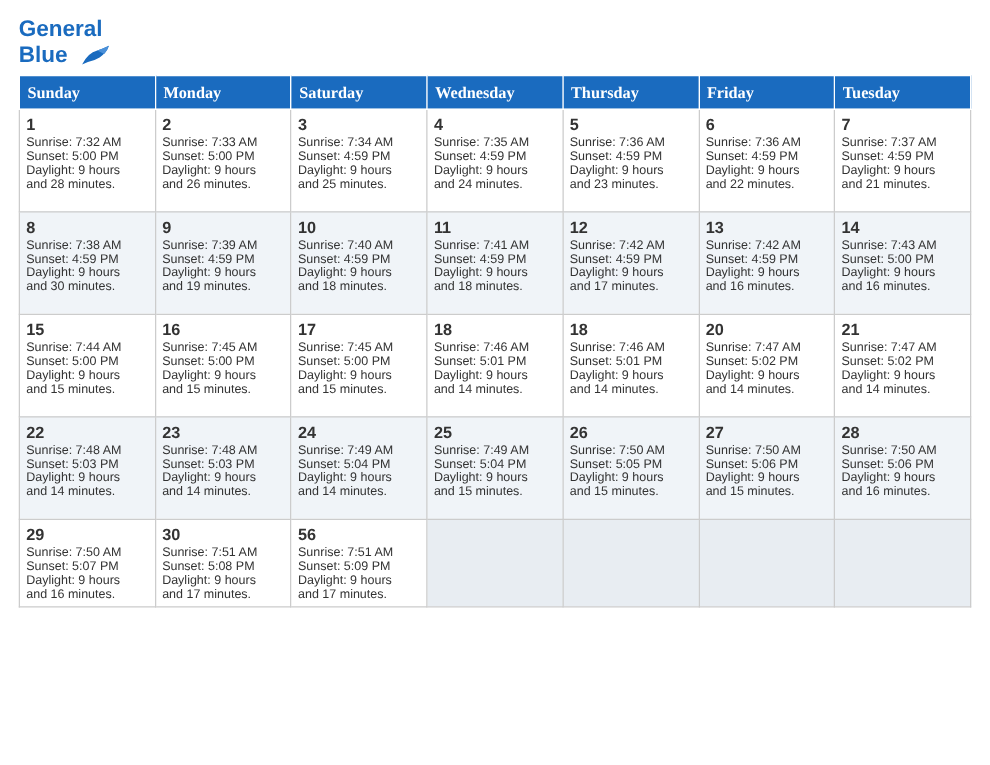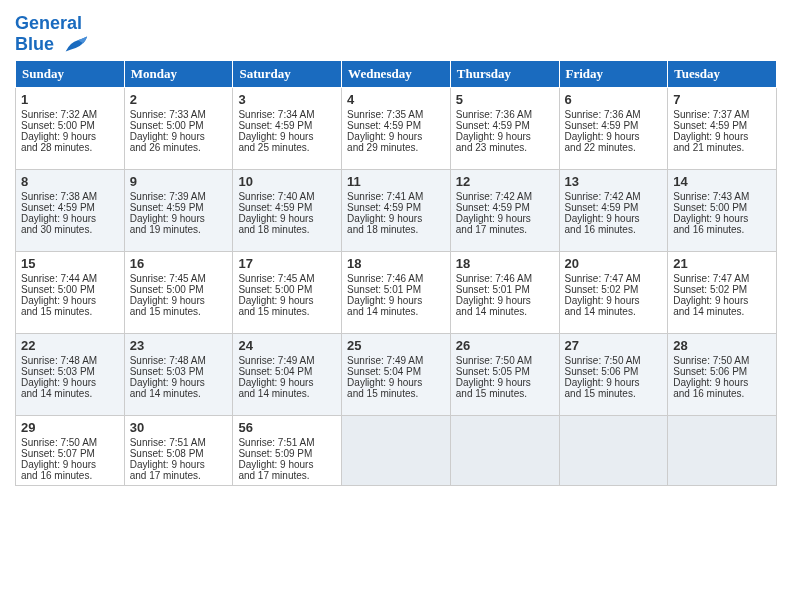--- a/index.html
+++ b/index.html
@@ -150,21 +150,21 @@
             <div>Sunrise: 7:34 AM</div>
             <div>Sunset: 4:59 PM</div>
             <div>Daylight: 9 hours</div>
             <div>and 25 minutes.</div>
           </td>
           <td>
             <span class="day-number">4</span>
             <div>Sunrise: 7:35 AM</div>
             <div>Sunset: 4:59 PM</div>
             <div>Daylight: 9 hours</div>
-            <div>and 29 minutes.</div>
+            <div>and 24 minutes.</div>
           </td>
           <td>
             <span class="day-number">5</span>
             <div>Sunrise: 7:36 AM</div>
             <div>Sunset: 4:59 PM</div>
             <div>Daylight: 9 hours</div>
             <div>and 23 minutes.</div>
           </td>
           <td>
             <span class="day-number">6</span>

